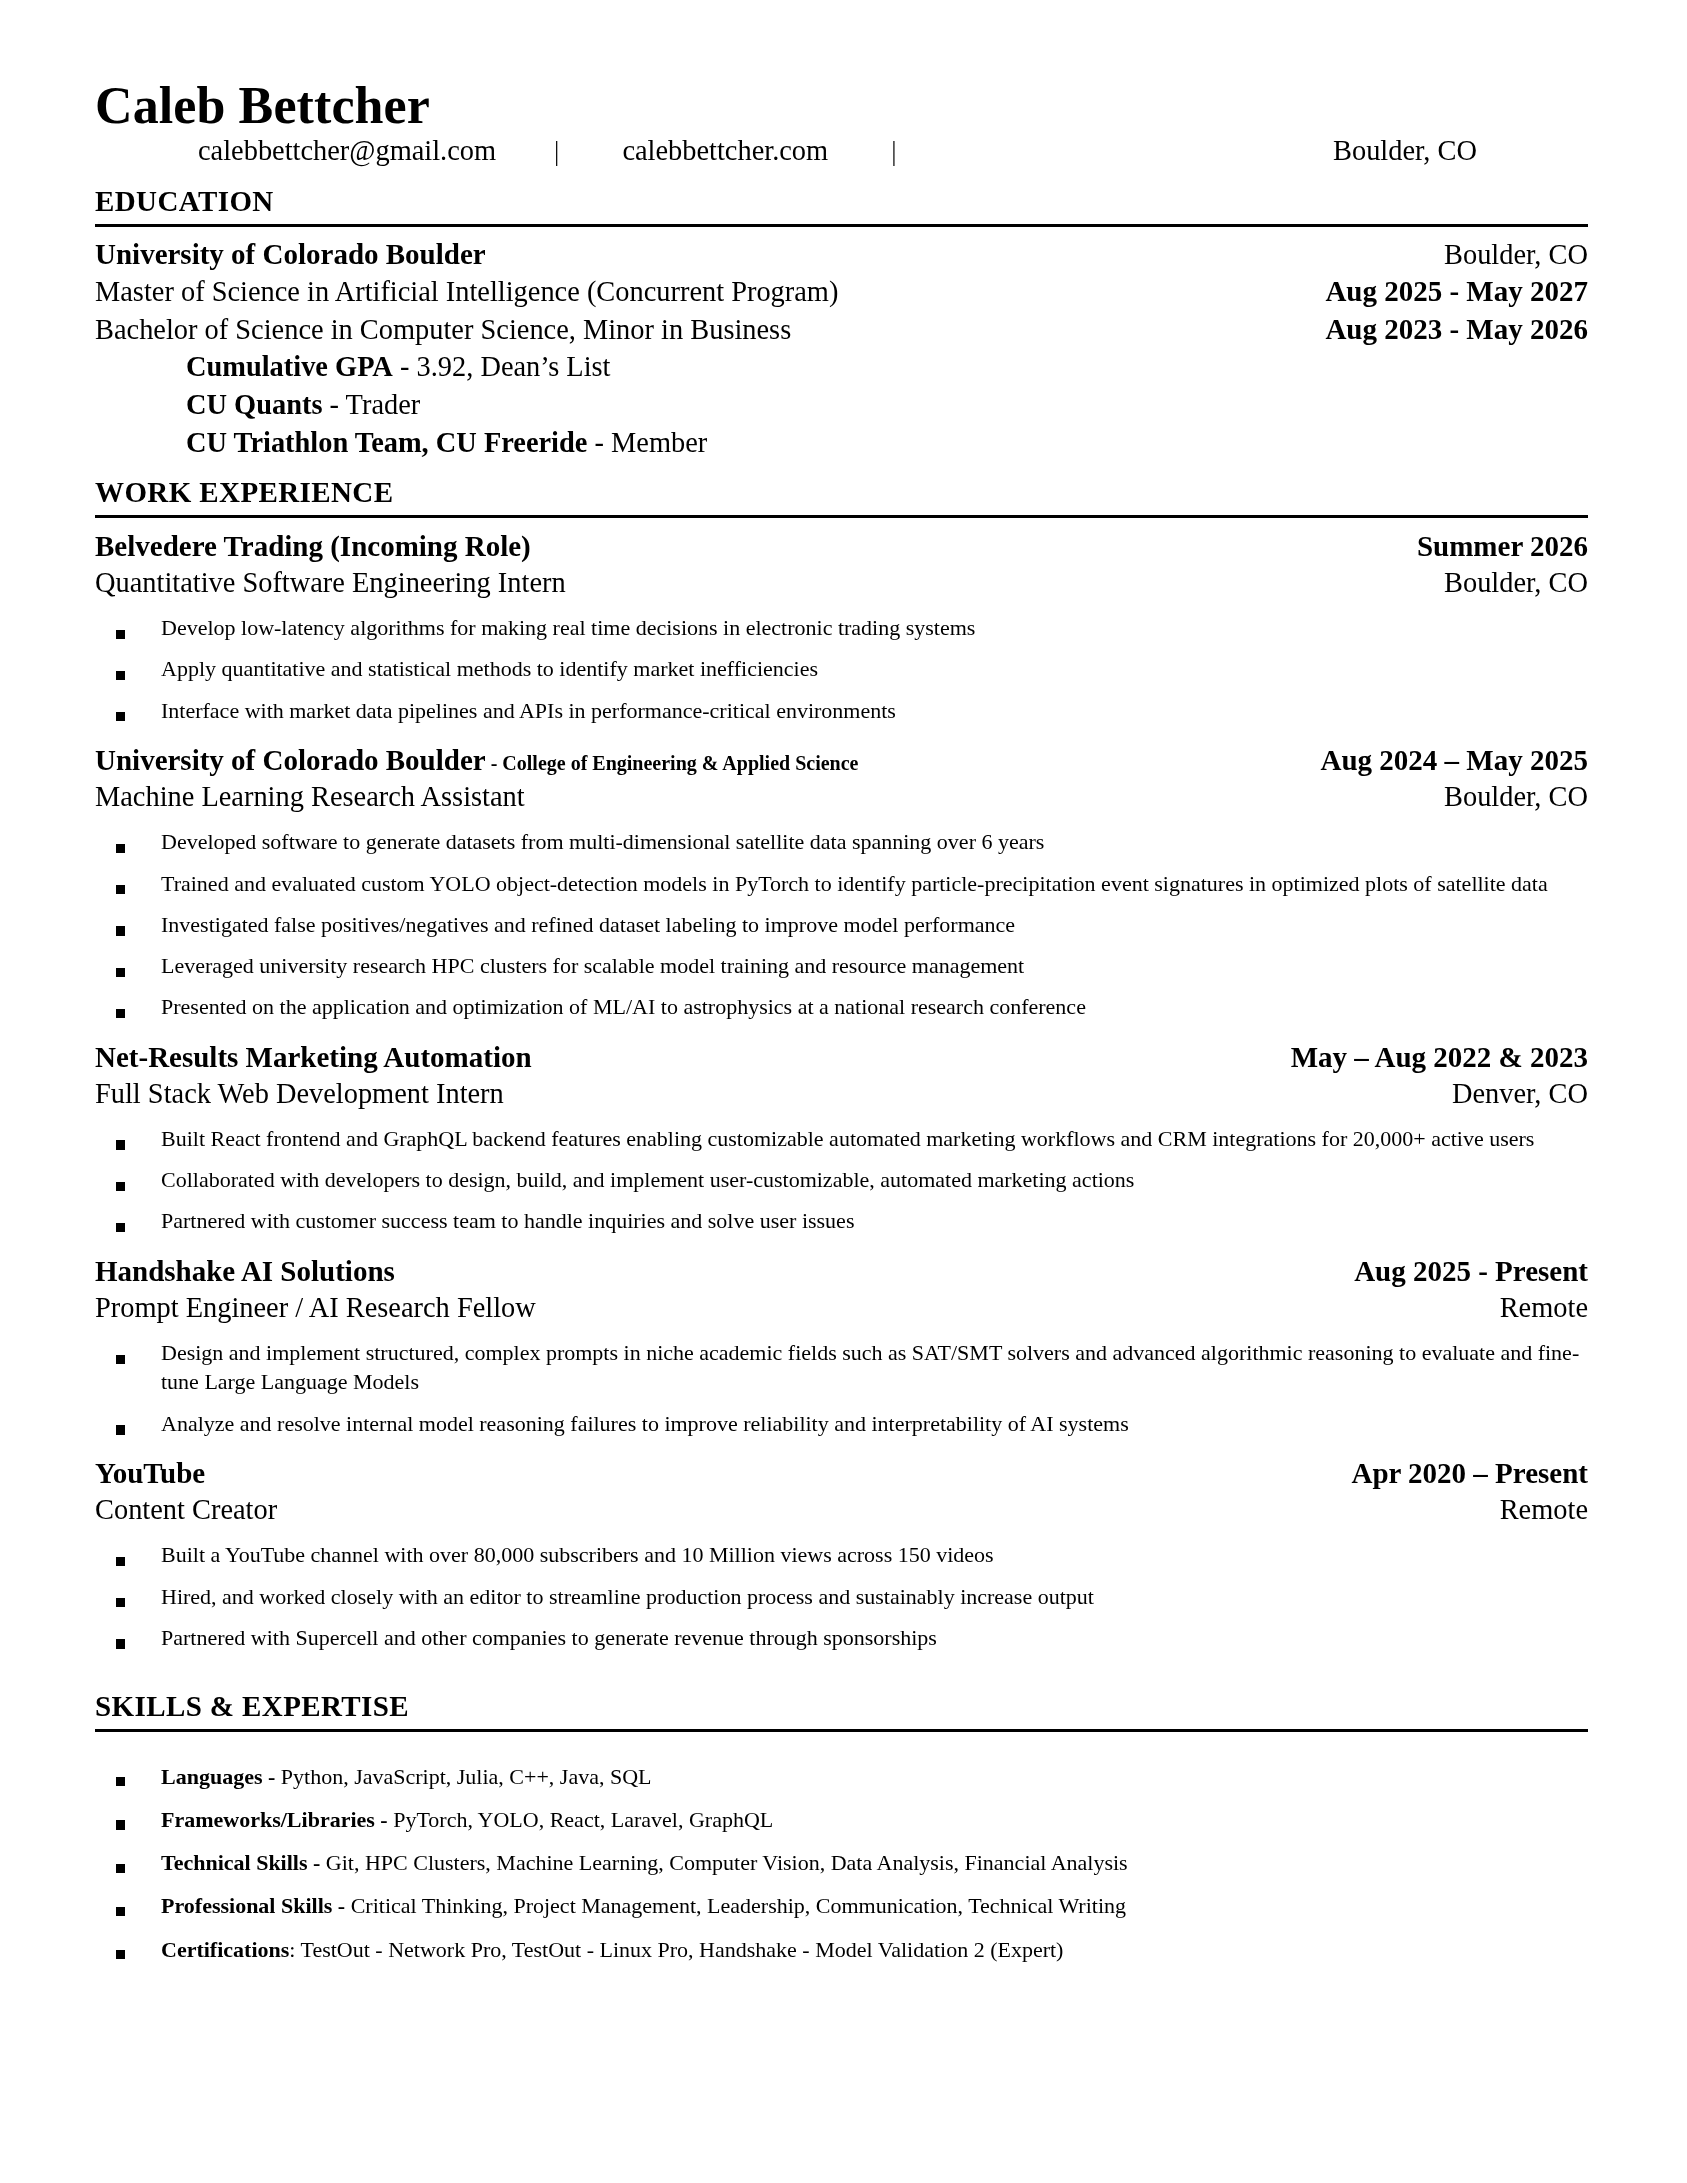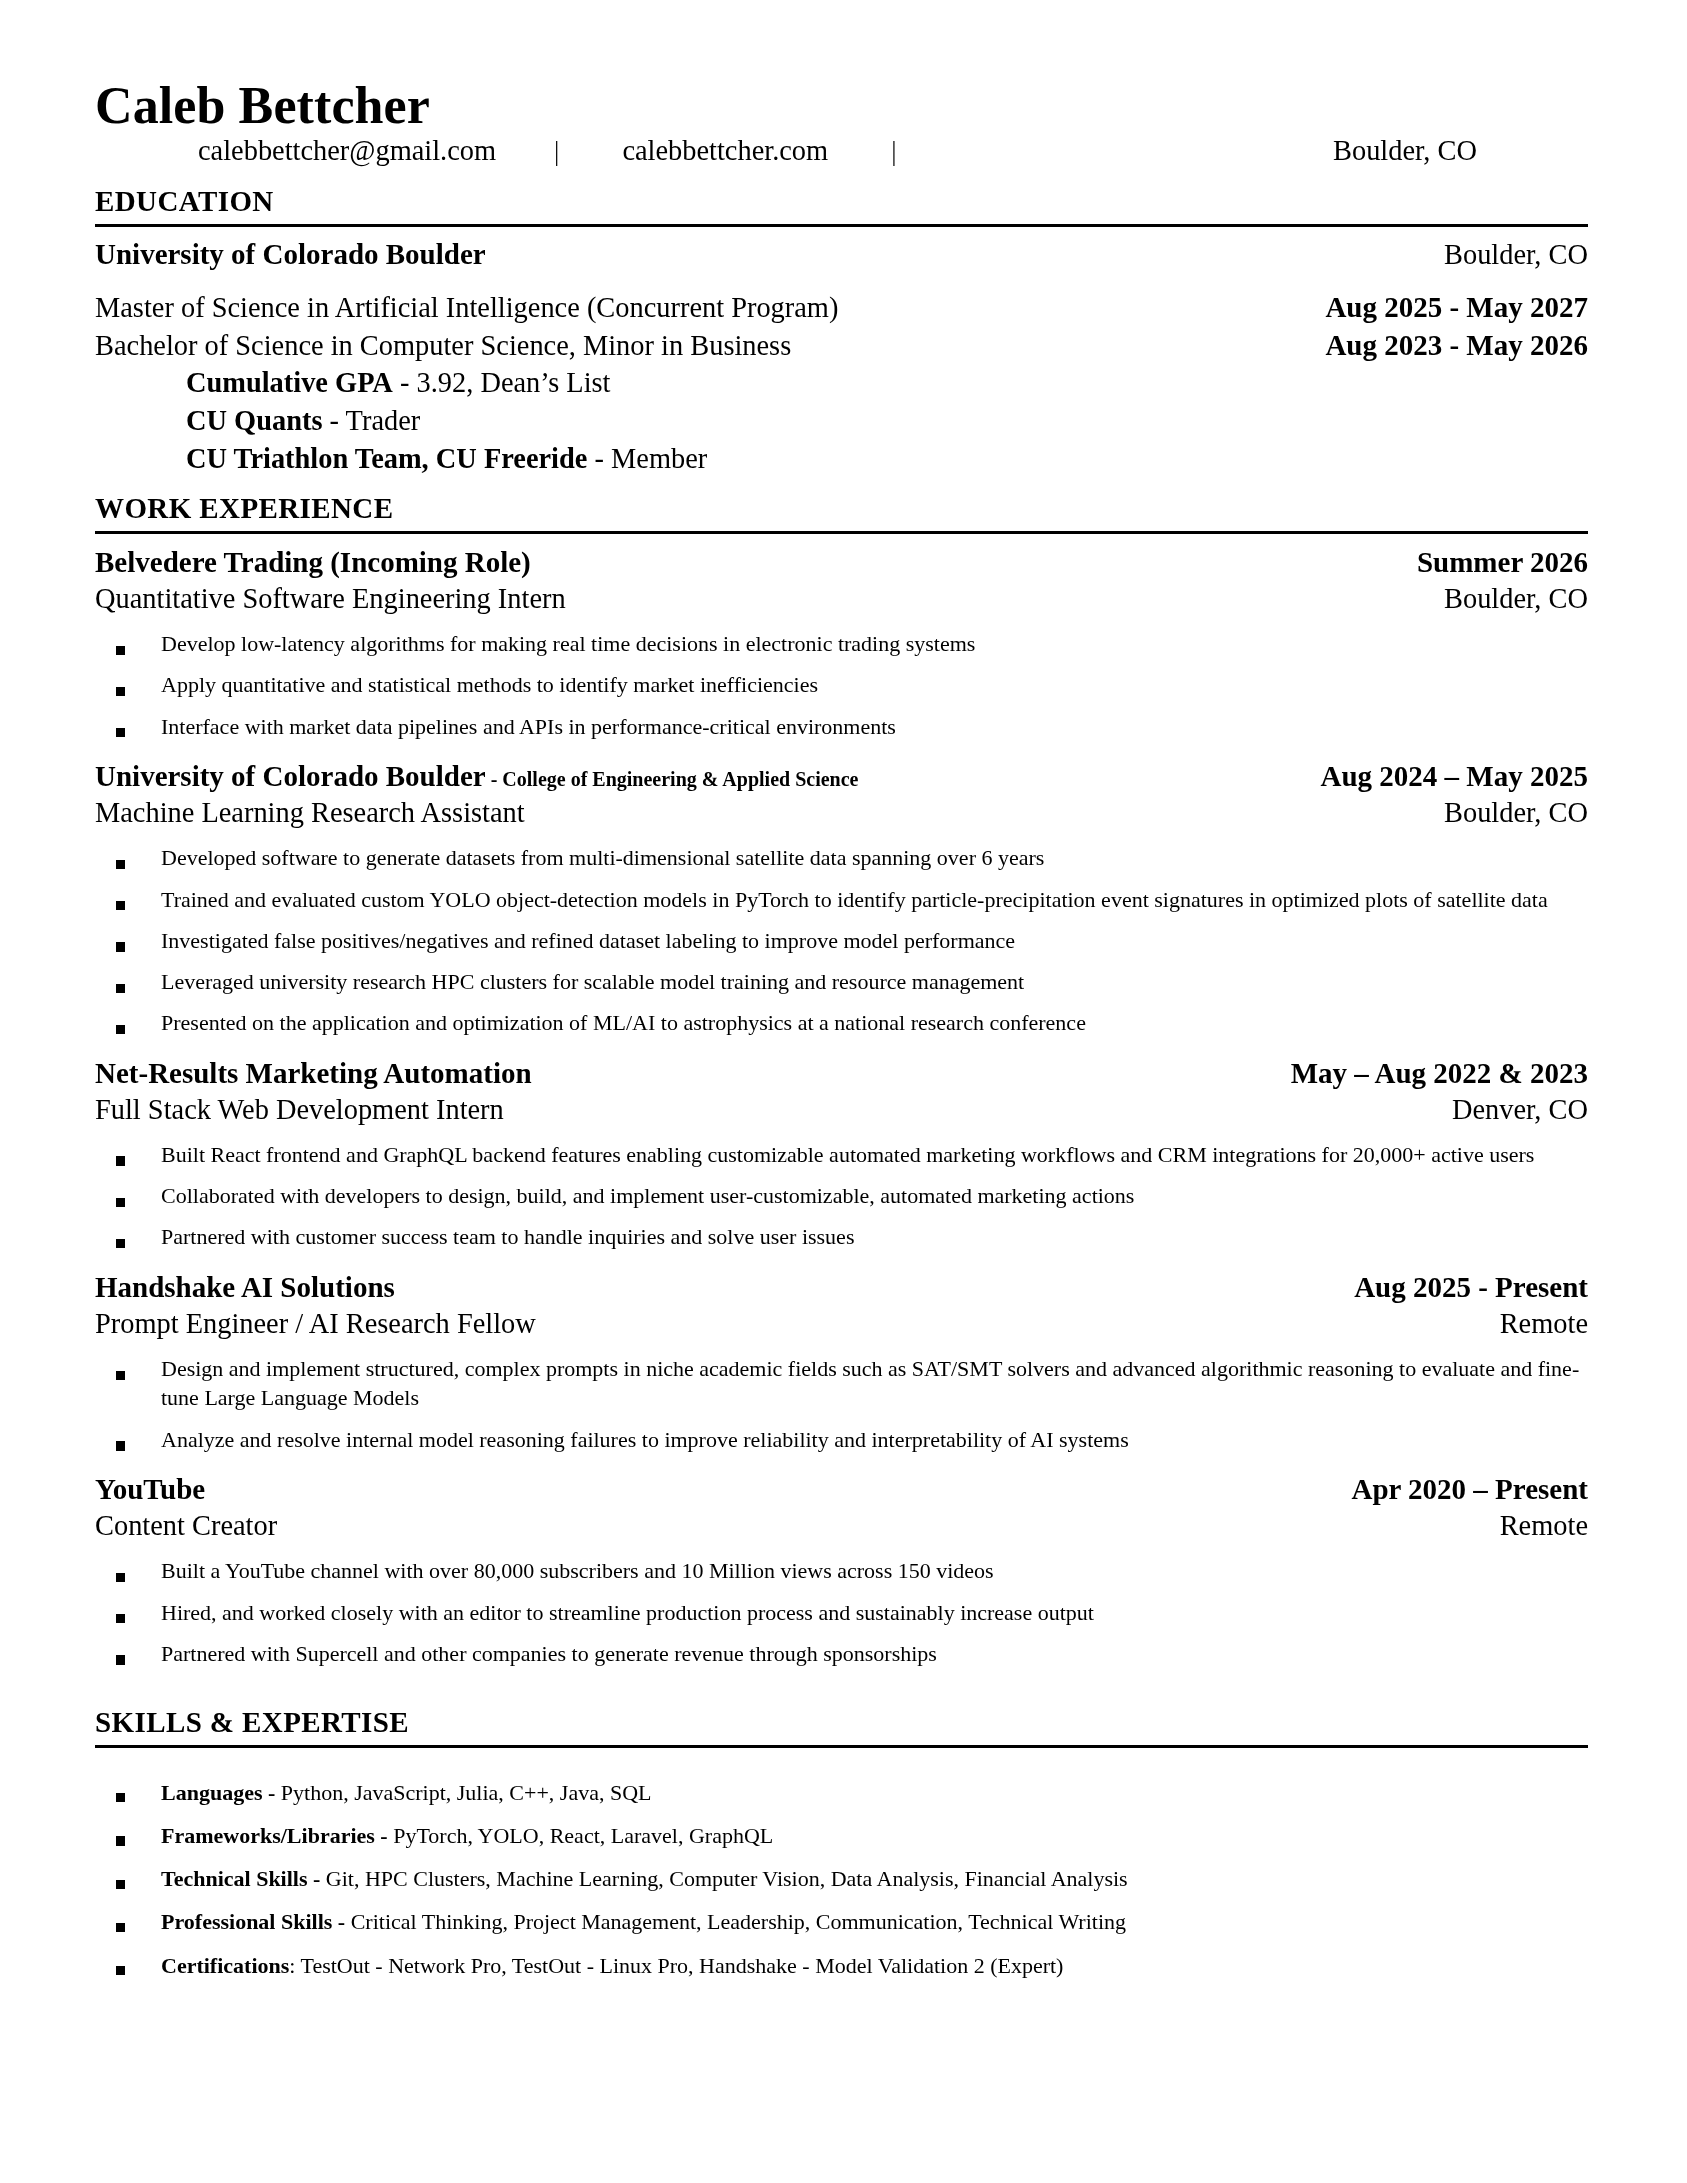--- a/index.html
+++ b/index.html
@@ -143,21 +143,21 @@
     height: 9.3px;
     background: #000;
   }
   ul.bullets li b { font-weight: bold; }
 
   .entry { margin-top: 17px; }
   .entry:first-child { margin-top: 0; }
   .entry ul.bullets { margin-top: 2px; }
 
   .edu-entry { margin-top: 0; }
-  .edu-lines { margin-top: 16px; }
+  .edu-lines { margin-top: 0; }
 
   .skills-body { padding-top: 17px; }
   .skills-body ul.bullets li { line-height: 1.42; }
   .gap-work { height: 16px; }
   .gap-skills { height: 26.5px; }
 </style>
 </head>
 <body>
 
 <div class="page">

